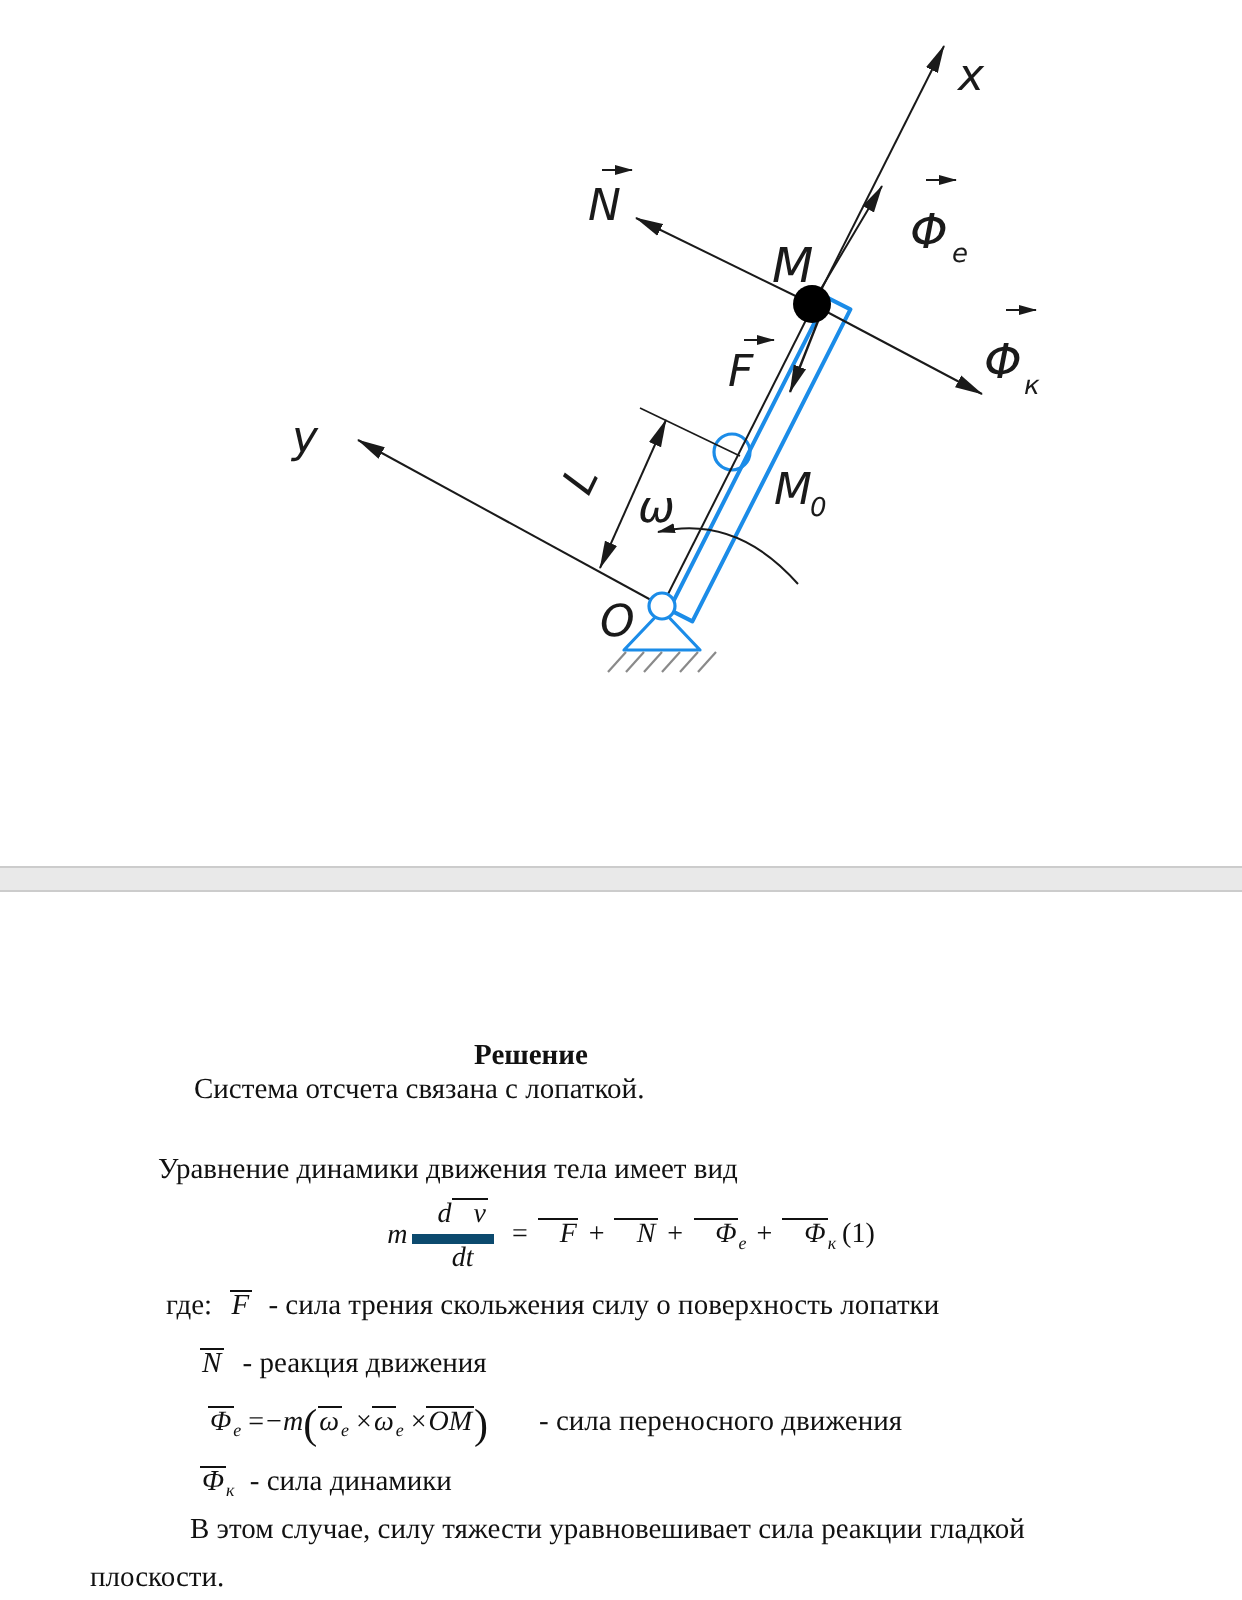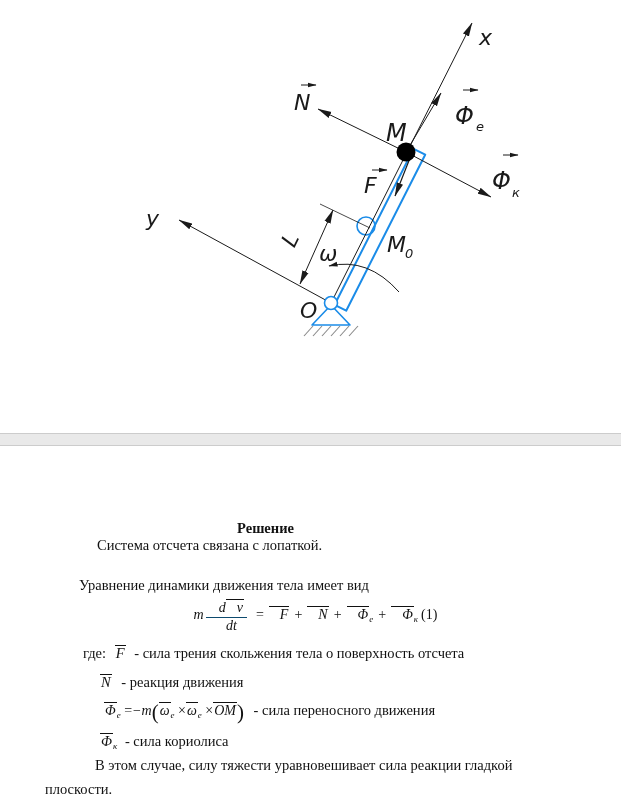--- a/index.html
+++ b/index.html
@@ -17,25 +17,25 @@
     background:#e9e9e9; border-top:1px solid #cccccc; border-bottom:1px solid #cccccc;
     box-sizing:border-box;
   }
   .txt { position:absolute; font-size:14.5px; white-space:nowrap; }
   .bold { font-weight:bold; }
   .it { font-style:italic; }
   .eq { font-size:14px; }
   .ov { display:inline-block; border-top:1px solid #111; line-height:1.1; font-style:italic; padding:0 1px; }
   .sub { font-size:9px; font-style:italic; vertical-align:-3px; }
   .frac { display:inline-block; vertical-align:middle; text-align:center; margin:0 4px 0 2px; line-height:1.05; }
-  .frac .num { display:block; border-bottom:1px solid #0c4a6e; padding:0 3px 1px;text-align:center; }
+  .frac .num { display:block; border-bottom:5px solid #0c4a6e; padding:0 3px 1px;text-align:center; }
   .frac .den { display:block; padding-top:1px; }
   .bigp { font-size:21px; font-style:normal; vertical-align:-4px; line-height:1; }
   .gap { margin:0 5px; }
-  .gap2 { margin-left:6px; }
+  .gap2 { margin-left:22px; }
   .eqnum { margin-left:3px; }
 </style>
 </head>
 <body>
 
 <div id="page">
 
   <svg id="figure" width="621" height="433" viewBox="0 0 621 433" style="position:absolute;left:0;top:0;">
     <defs>
       <marker id="ah" viewBox="0 0 14 8" refX="13.5" refY="4" markerWidth="14" markerHeight="8" orient="auto-start-reverse" markerUnits="userSpaceOnUse">
@@ -109,37 +109,37 @@
 
   <div class="txt" style="left:79px;top:577px">Уравнение динамики движения тела имеет вид</div>
 
   <div class="txt eq" style="left:0;top:599px;width:621px;text-align:center;text-indent:10px">
     <span class="it">m</span><span class="frac"><span class="num"><span class="it">d</span><span class="ov">v</span></span><span class="den it">dt</span></span><span class="gap">=</span><span class="ov">F</span><span class="gap">+</span><span class="ov">N</span><span class="gap">+</span><span class="ov">Φ</span><span class="sub">е</span><span class="gap">+</span><span class="ov">Φ</span><span class="sub">к</span><span class="eqnum">(1)</span>
   </div>
 
   <div class="txt" style="left:83px;top:645px">
     <span>где:</span>
     <span class="ov gap">F</span>
-    <span>- сила трения скольжения тела о поверхность отсчета</span>
+    <span>- сила трения скольжения силу о поверхность лопатки</span>
   </div>
 
   <div class="txt" style="left:100px;top:674px">
     <span class="ov" style="margin-right:6px">N</span>
     <span>- реакция движения</span>
   </div>
 
   <div class="txt eq" style="left:104px;top:702px">
     <span class="ov">Φ</span><span class="sub">е</span>
     <span>=</span><span class="it">−m</span><span class="bigp">(</span><span class="ov">ω</span><span class="sub">е</span>
     <span>×</span><span class="ov">ω</span><span class="sub">е</span>
     <span>×</span><span class="ov">OM</span><span class="bigp">)</span>
     <span class="gap2" style="font-size:14.5px">- сила переносного движения</span>
   </div>
 
   <div class="txt" style="left:100px;top:733px">
     <span class="ov">Φ</span><span class="sub" style="margin-right:4px">к</span>
-    <span>- сила кориолиса</span>
+    <span>- сила динамики</span>
   </div>
 
   <div class="txt" style="left:95px;top:757px">В этом случае, силу тяжести уравновешивает сила реакции гладкой</div>
   <div class="txt" style="left:45px;top:781px">плоскости.</div>
 
 </div>
 
 </body></html>

